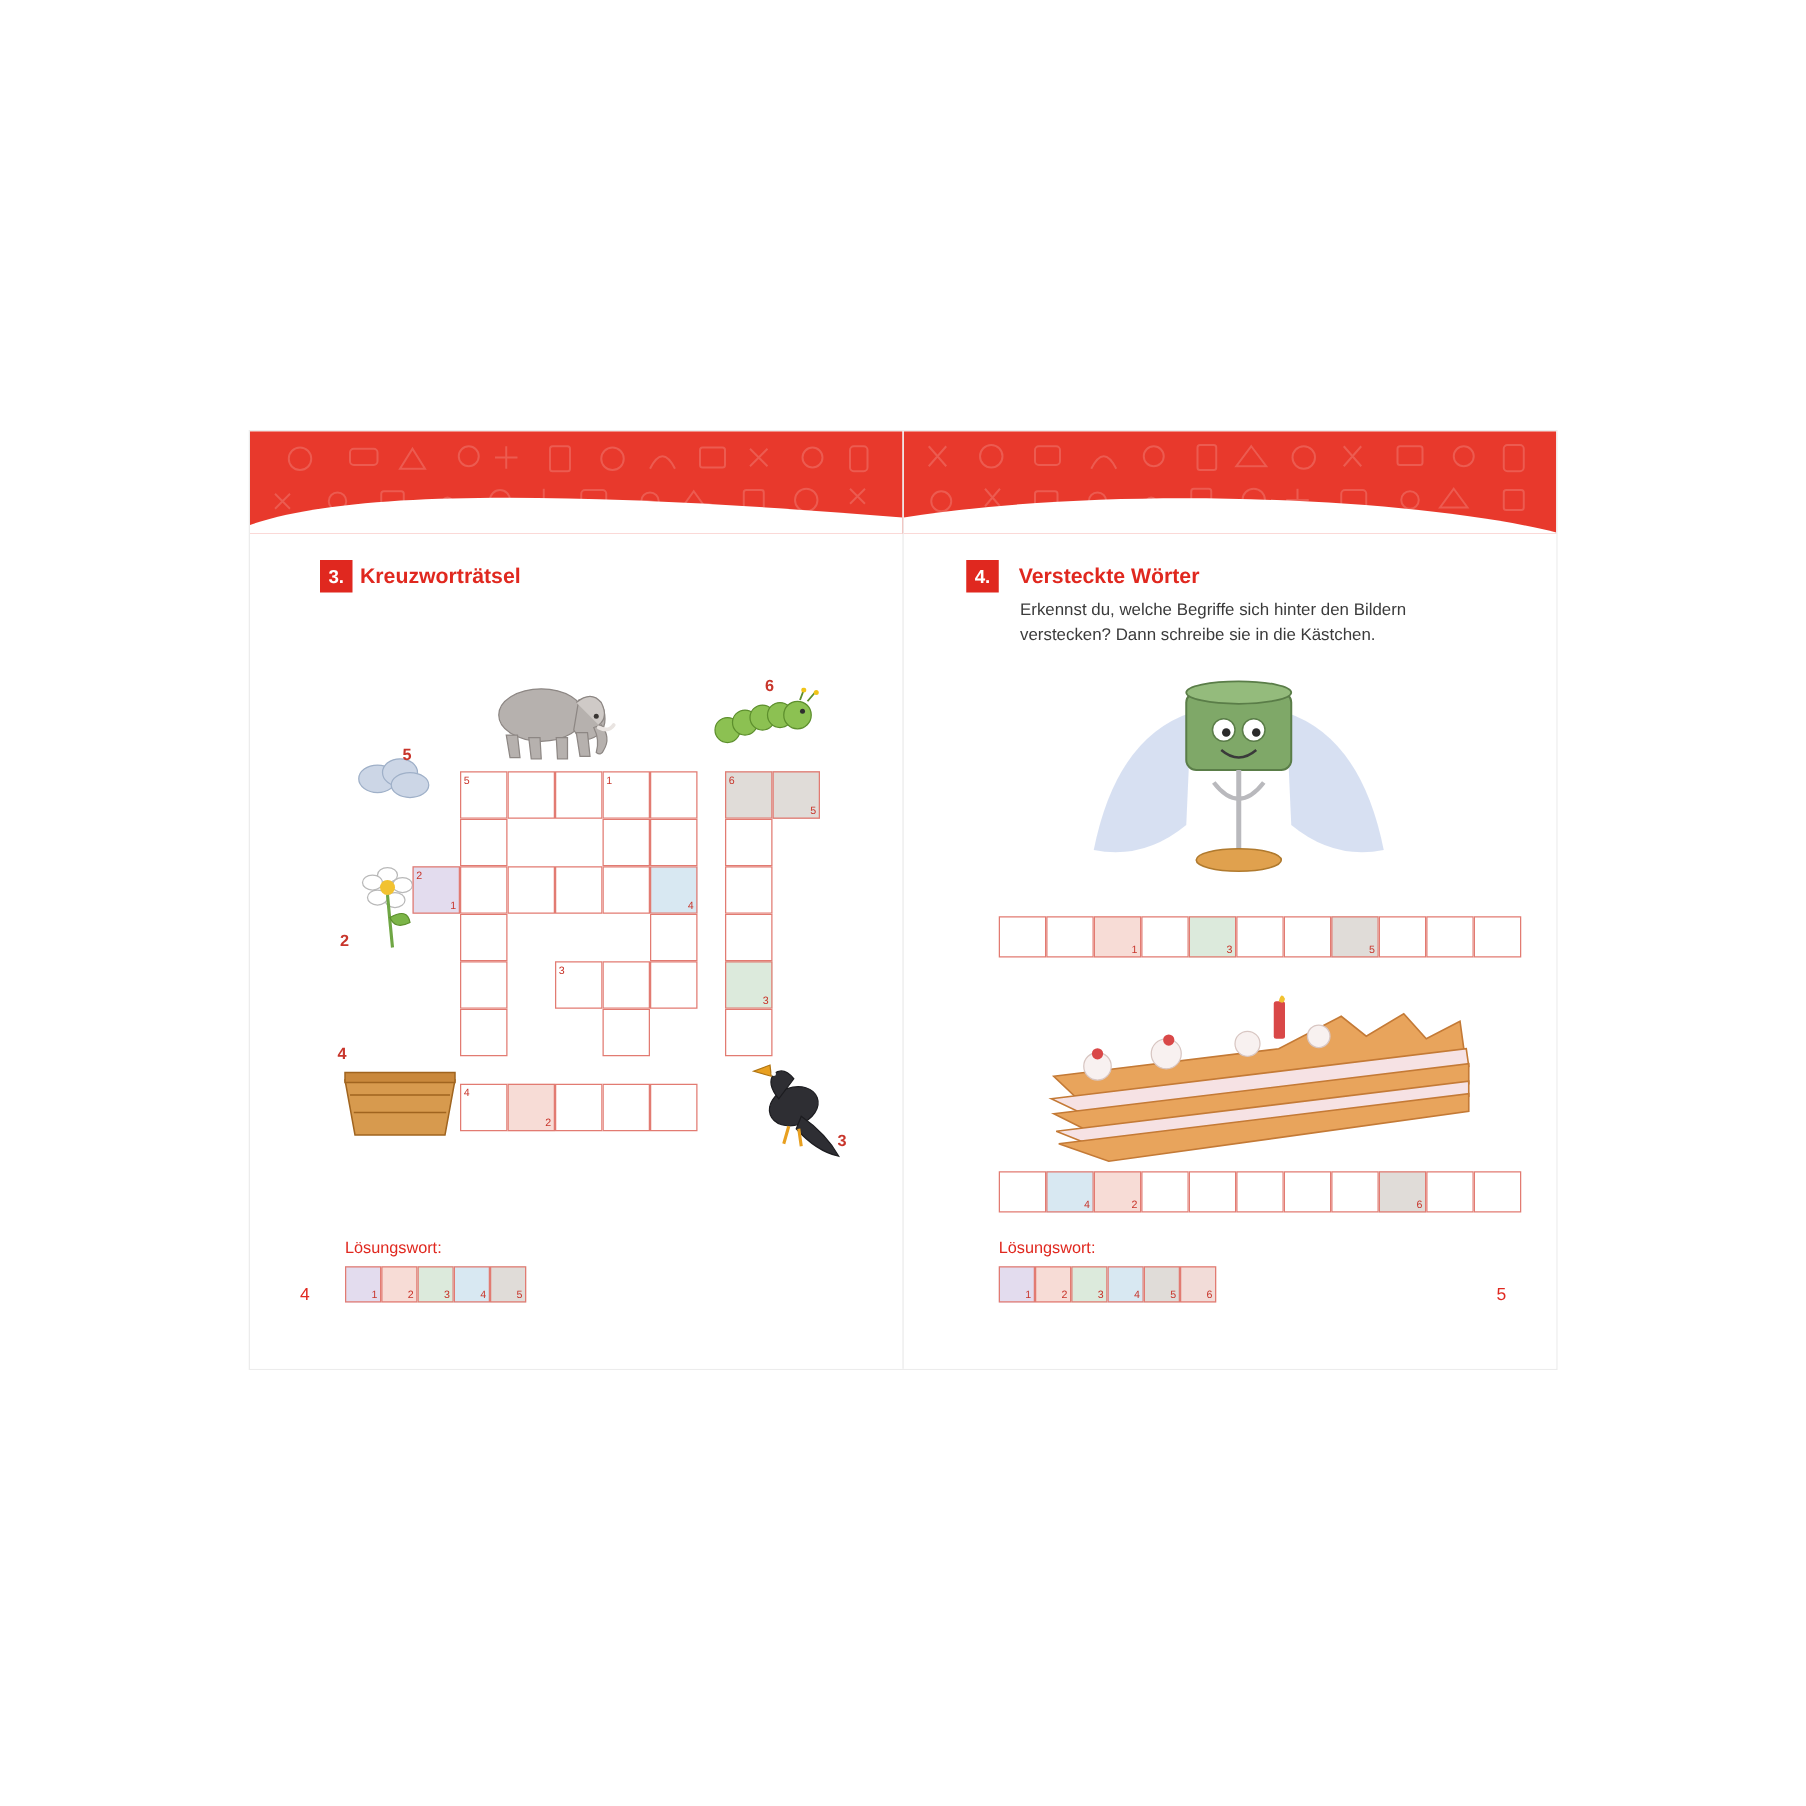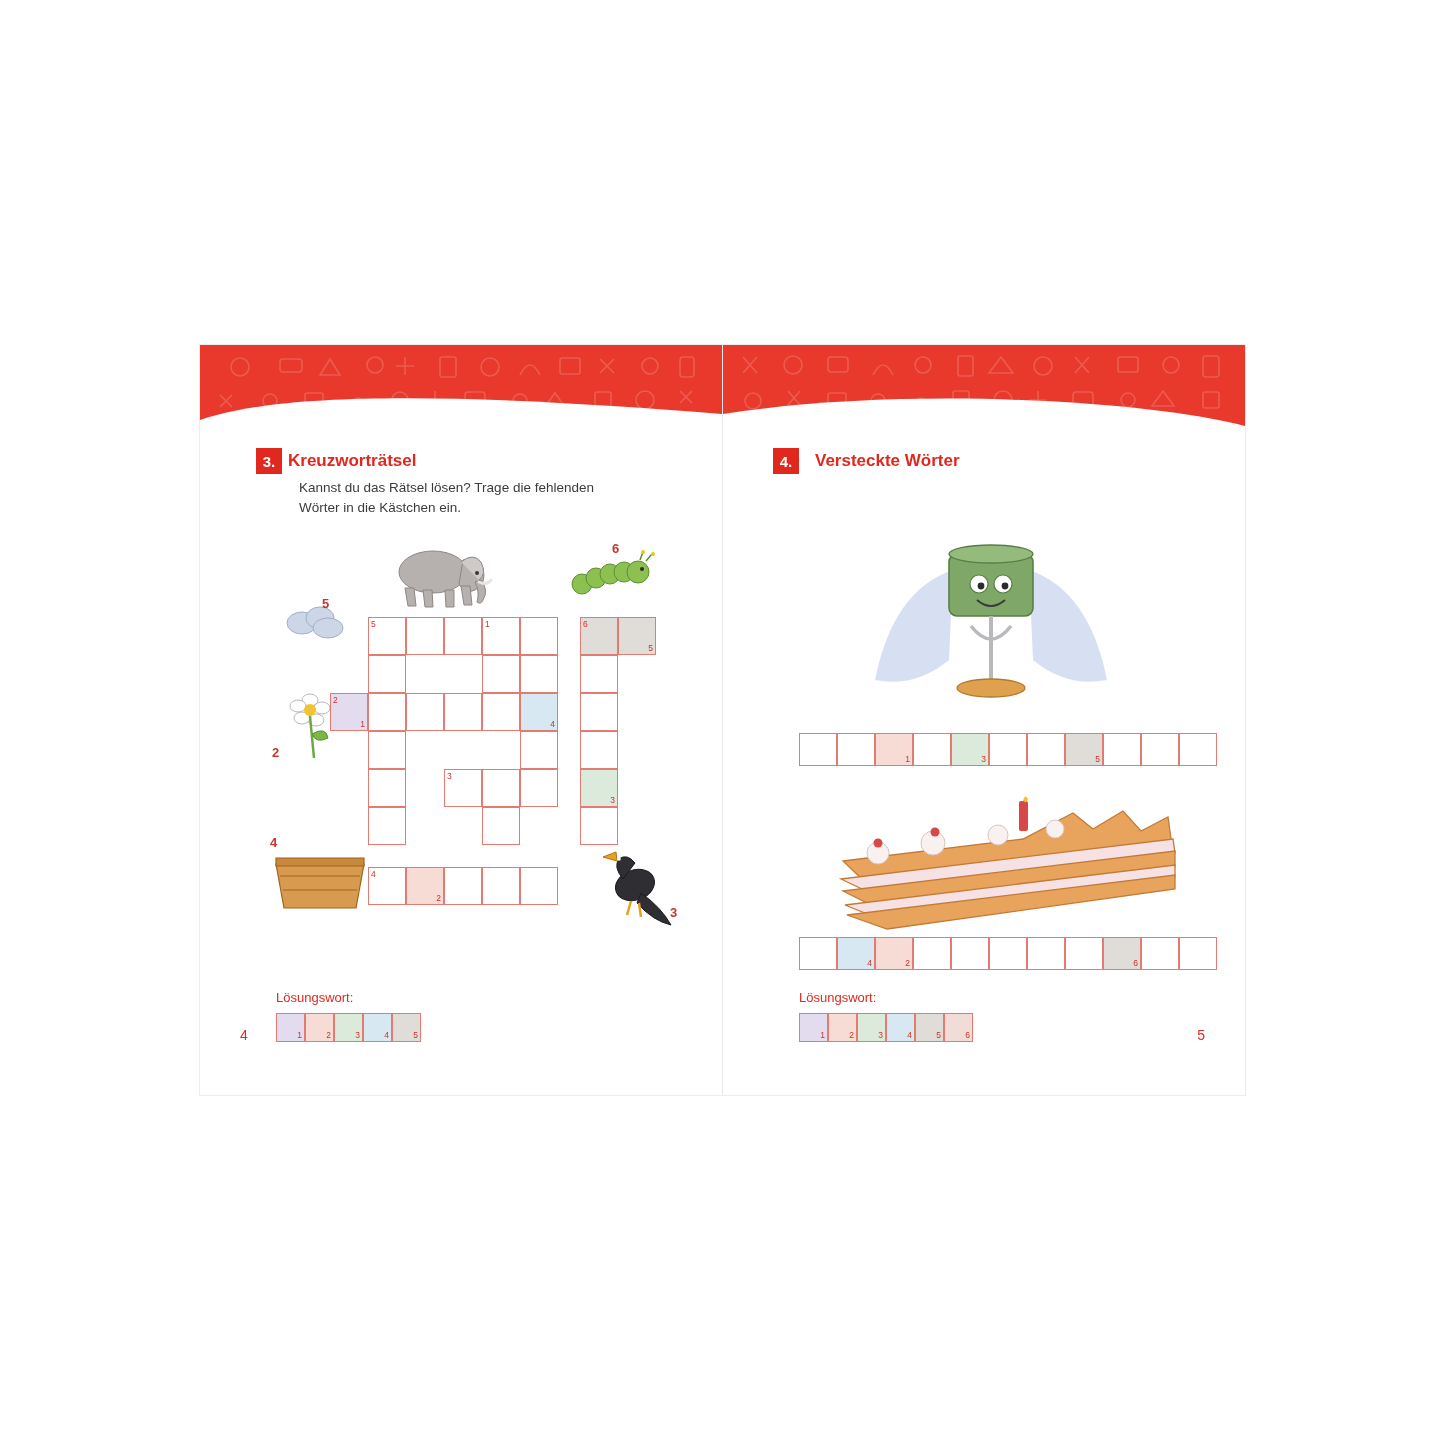--- a/index.html
+++ b/index.html
@@ -76,21 +76,20 @@
           </g>
         </svg>
       </div>
       <svg class="wave" viewBox="0 0 522 34" preserveAspectRatio="none">
         <path d="M0,34 L0,26 C90,-6 300,2 522,20 L522,34 Z" fill="#ffffff"></path>
       </svg>
     </div>
 
     <div class="num-badge" style="left:56px;top:103px;">3.</div>
     <div class="task-title" style="left:88px;top:106px;">Kreuzworträtsel</div>
-    <div class="task-desc" style="left:99px;top:133px;width:320px;">Kannst du das Rätsel lösen? Trage die fehlenden Wörter in die Kästchen ein.</div>
 
     <div class="art" style="left:175px;top:195px;">
       <svg width="120" height="70" viewBox="0 0 120 70">
         <g fill="#b6b1ae" stroke="#8d8784" stroke-width="1">
           <ellipse cx="58" cy="32" rx="34" ry="21"></ellipse>
           <path d="M88 20 q16 -6 20 8 q4 16 -8 22 q-10 5 -16 -6 z"></path>
           <path d="M30 48 l3 18 h8 l-2 -18 z M48 50 l2 17 h8 l-1 -17 z M70 50 l1 17 h8 l0 -17 z M86 46 l3 19 h8 l-2 -19 z"></path>
           <path d="M106 40 q8 10 2 20 q-2 5 -6 2 q3 -10 -2 -20 z"></path>
         </g>
         <path d="M86 22 q12 -10 20 0 q6 12 -2 18" fill="#cfcac7" stroke="#8d8784" stroke-width="1"></path>
@@ -293,20 +292,21 @@
           </g>
         </svg>
       </div>
       <svg class="wave" viewBox="0 0 522 34" preserveAspectRatio="none">
         <path d="M0,34 L0,20 C180,-8 420,6 522,32 L522,34 Z" fill="#ffffff"></path>
       </svg>
     </div>
 
     <div class="num-badge" style="left:50px;top:103px;">4.</div>
     <div class="task-title" style="left:92px;top:106px;">Versteckte Wörter</div>
+    <div class="task-desc" style="left:93px;top:133px;width:335px;">Erkennst du, welche Begriffe sich hinter den Bildern verstecken? Dann schreibe sie in die Kästchen.</div>
 
     <div class="art" style="left:130px;top:195px;">
       <svg width="270" height="170" viewBox="0 0 270 170">
         <g fill="#c9d6ee" opacity="0.75">
           <path d="M100 30 q-60 20 -78 110 q40 8 74 -20 z"></path>
           <path d="M176 30 q60 20 78 110 q-40 8 -74 -20 z"></path>
         </g>
         <rect x="96" y="14" width="84" height="62" rx="8" fill="#7fa868" stroke="#5a7d48" stroke-width="1.6"></rect>
         <ellipse cx="138" cy="14" rx="42" ry="9" fill="#94bb7c" stroke="#5a7d48" stroke-width="1.4"></ellipse>
         <circle cx="126" cy="44" r="9" fill="#fff" stroke="#5a7d48" stroke-width="1.2"></circle>

